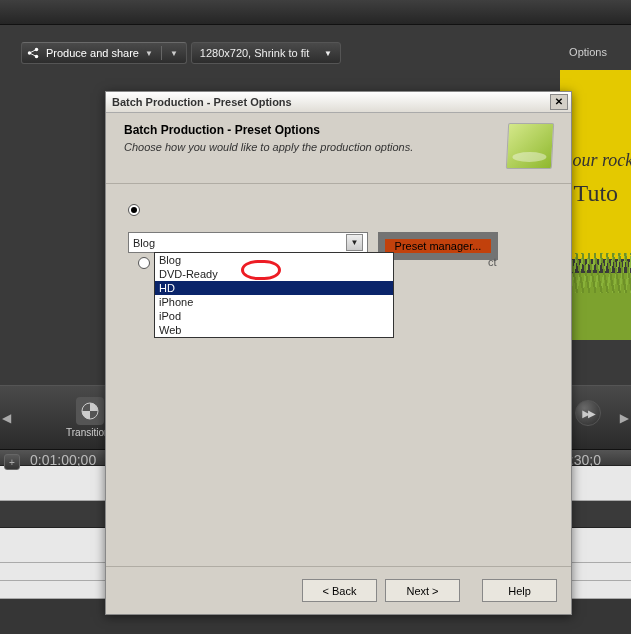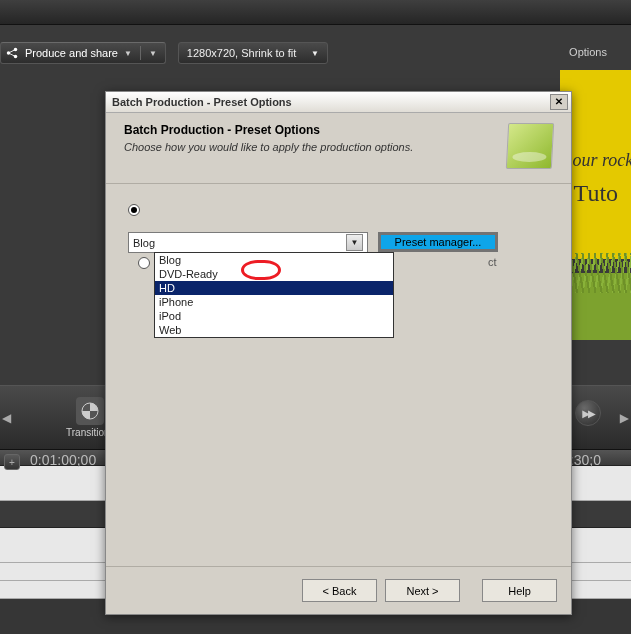--- a/index.html
+++ b/index.html
@@ -2,21 +2,21 @@
 <html><head>
 <meta charset="utf-8">
 <style>
 * { box-sizing: border-box; margin: 0; padding: 0; font-family: Tahoma, Arial, sans-serif; }
 body { width: 631px; height: 634px; background: #3a3a3a; position: relative; overflow: hidden; }
 
 
 .topband { position:absolute; left:0; top:0; right:0; height:25px; background:linear-gradient(#3f3f3f,#252525); border-bottom:1px solid #111; }
 
 
-.toolbar { position:absolute; left:0; top:40px; right:0; height:26px; display:flex; gap:12px; align-items:center; padding-left:0; }
+.toolbar { position:absolute; left:0; top:40px; right:0; height:26px; display:flex; gap:4px; align-items:center; padding-left:21px; }
 .tb-btn { height:22px; padding:0 8px 0 4px; background:linear-gradient(#4a4a4a,#2d2d2d); border:1px solid #555; border-top-color:#6a6a6a; border-radius:3px; color:#fff; font-size:11px; display:flex; align-items:center; gap:6px; cursor:pointer; }
 .tb-btn .icon { width:14px; height:14px; }
 .tb-btn .caret { font-size:8px; color:#ccc; }
 .tb-drop { height:22px; min-width:150px; background:linear-gradient(#4a4a4a,#2d2d2d); border:1px solid #555; border-radius:3px; color:#eee; font-size:11px; display:flex; align-items:center; padding:0 8px; justify-content:space-between; cursor:pointer; }
 .preview-label { position:absolute; right:24px; top:46px; color:#d0d0d0; font-size:11px; }
 
 
 .preview-img { position:absolute; left:560px; top:70px; width:200px; height:270px; }
 .preview-img .sky { position:absolute; inset:0 0 30% 0; background:#e4c900; }
 .preview-img .text1 { position:absolute; top:80px; left:0; font-family:Georgia,serif; font-style:italic; font-size:18px; color:#333; }
@@ -60,21 +60,21 @@
 .dlg-header .hicon::after{content:"";position:absolute;left:5px;right:5px;bottom:6px;height:10px;background:rgba(255,255,255,0.4);border-radius:50%;}
 
 .dlg-body { padding:20px 22px; font-size:11px; color:#222; position:relative; }
 .radio-row { display:flex; align-items:center; gap:8px; margin-bottom:16px; }
 .radio { width:12px; height:12px; border:1px solid #555; border-radius:50%; display:inline-flex; align-items:center; justify-content:center; background:#fff; cursor:pointer; }
 .radio.checked::after { content:""; width:6px; height:6px; background:#000; border-radius:50%; }
 
 .select-row { display:flex; align-items:flex-start; gap:10px; position:relative; }
 .select-box { width:240px; height:21px; border:1px solid #7a7a7a; background:#fff; display:flex; align-items:center; padding:0 4px; font-size:11px; justify-content:space-between; cursor:pointer; }
 .select-box .sbtn { width:17px; height:17px; border:1px solid #888; background:linear-gradient(#eee,#ccc); display:flex; align-items:center; justify-content:center; font-size:8px; }
-.preset-mgr { width:120px; height:20px; border:3px solid #737373; background:#0ea5e9; font-size:11px; cursor:pointer; }
+.preset-mgr { width:120px; height:28px; border:7px solid #737373; background:#c2410c; font-size:11px; cursor:pointer; }
 
 .dropdown-list { position:absolute; left:26px; top:20px; width:240px; border:1px solid #333; background:#fff; font-size:11px; z-index:10; }
 .dropdown-list div { padding:1px 4px; cursor:pointer; }
 .dropdown-list div.sel { background:#0a246a; color:#fff; }
 
 .radio2-wrap { position:absolute; left:10px; top:25px; z-index:5; }
 .ghost-text { position:absolute; left:360px; top:24px; font-size:11px; color:#555; }
 
 
 .anno { position:absolute; border:3px solid #ed1c24; border-radius:50%/60%; pointer-events:none; z-index:50; }

